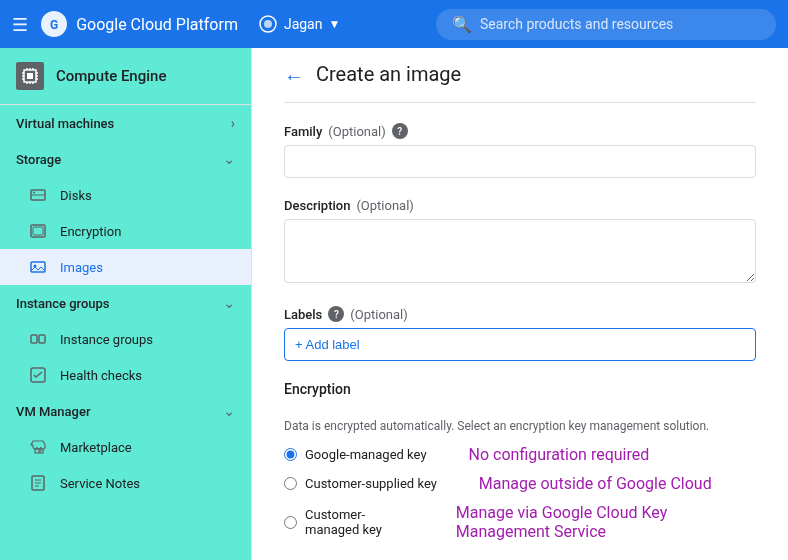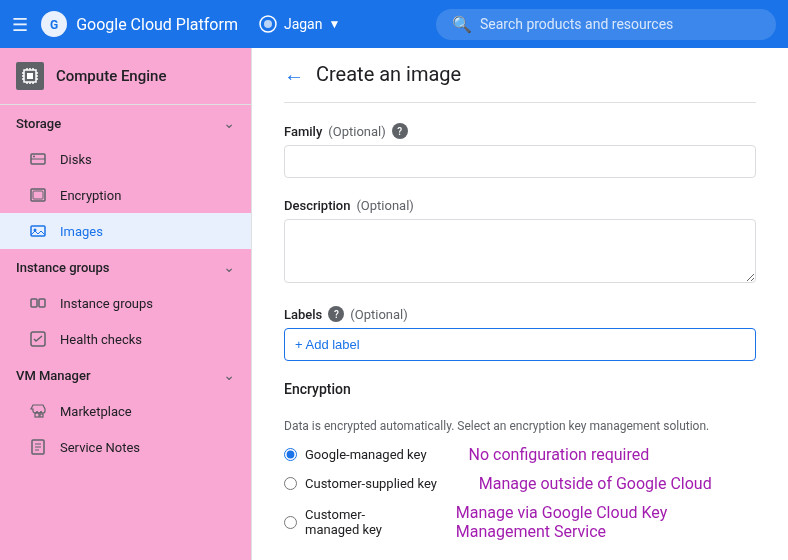--- a/index.html
+++ b/index.html
@@ -35,21 +35,21 @@
     .topbar-search-icon { color: #fff; font-size: 16px; }
     .topbar-search-text { color: rgba(255,255,255,0.8); font-size: 14px; }
 
     
     .layout { display: flex; height: calc(560px - 48px); }
 
     
     .sidebar {
       width: 252px;
       min-width: 252px;
-      background: #f9a8d4;
+      background: #5eead4;
       border-right: 1px solid #e0e0e0;
       overflow-y: auto;
       display: flex;
       flex-direction: column;
     }
     .sidebar-header {
       display: flex;
       align-items: center;
       gap: 12px;
       padding: 14px 16px;
@@ -208,20 +208,26 @@
           <line x1="9" y1="1" x2="9" y2="3" stroke="white" stroke-width="1.5"></line>
           <line x1="12" y1="1" x2="12" y2="3" stroke="white" stroke-width="1.5"></line>
           <line x1="6" y1="15" x2="6" y2="17" stroke="white" stroke-width="1.5"></line>
           <line x1="9" y1="15" x2="9" y2="17" stroke="white" stroke-width="1.5"></line>
           <line x1="12" y1="15" x2="12" y2="17" stroke="white" stroke-width="1.5"></line>
         </svg>
       </div>
       <span class="sidebar-header-title">Compute Engine</span>
     </div>
 
+    <div class="sidebar-section">
+      <div class="sidebar-section-header">
+        <span>Virtual machines</span>
+        <span class="chevron">›</span>
+      </div>
+    </div>
 
     <div class="sidebar-section">
       <div class="sidebar-section-header">
         <span>Storage</span>
         <span class="chevron">⌄</span>
       </div>
       <div class="sidebar-item">
         <span class="sidebar-item-icon">
           <svg width="18" height="18" viewBox="0 0 18 18">
             <rect x="2" y="4" width="14" height="10" rx="1" fill="none" stroke="#5f6368" stroke-width="1.5"></rect>

